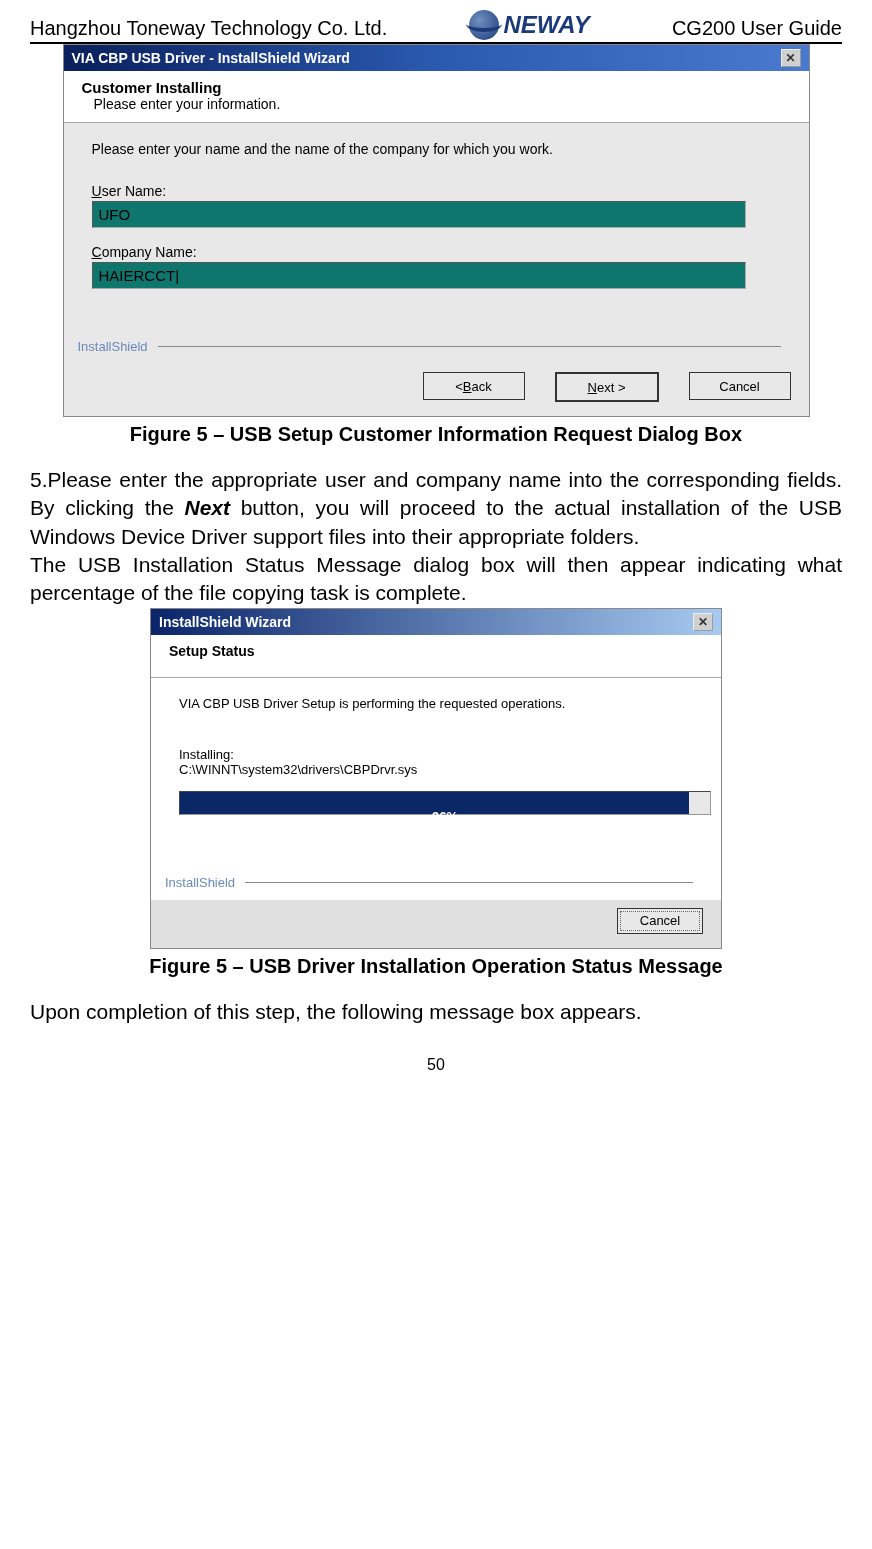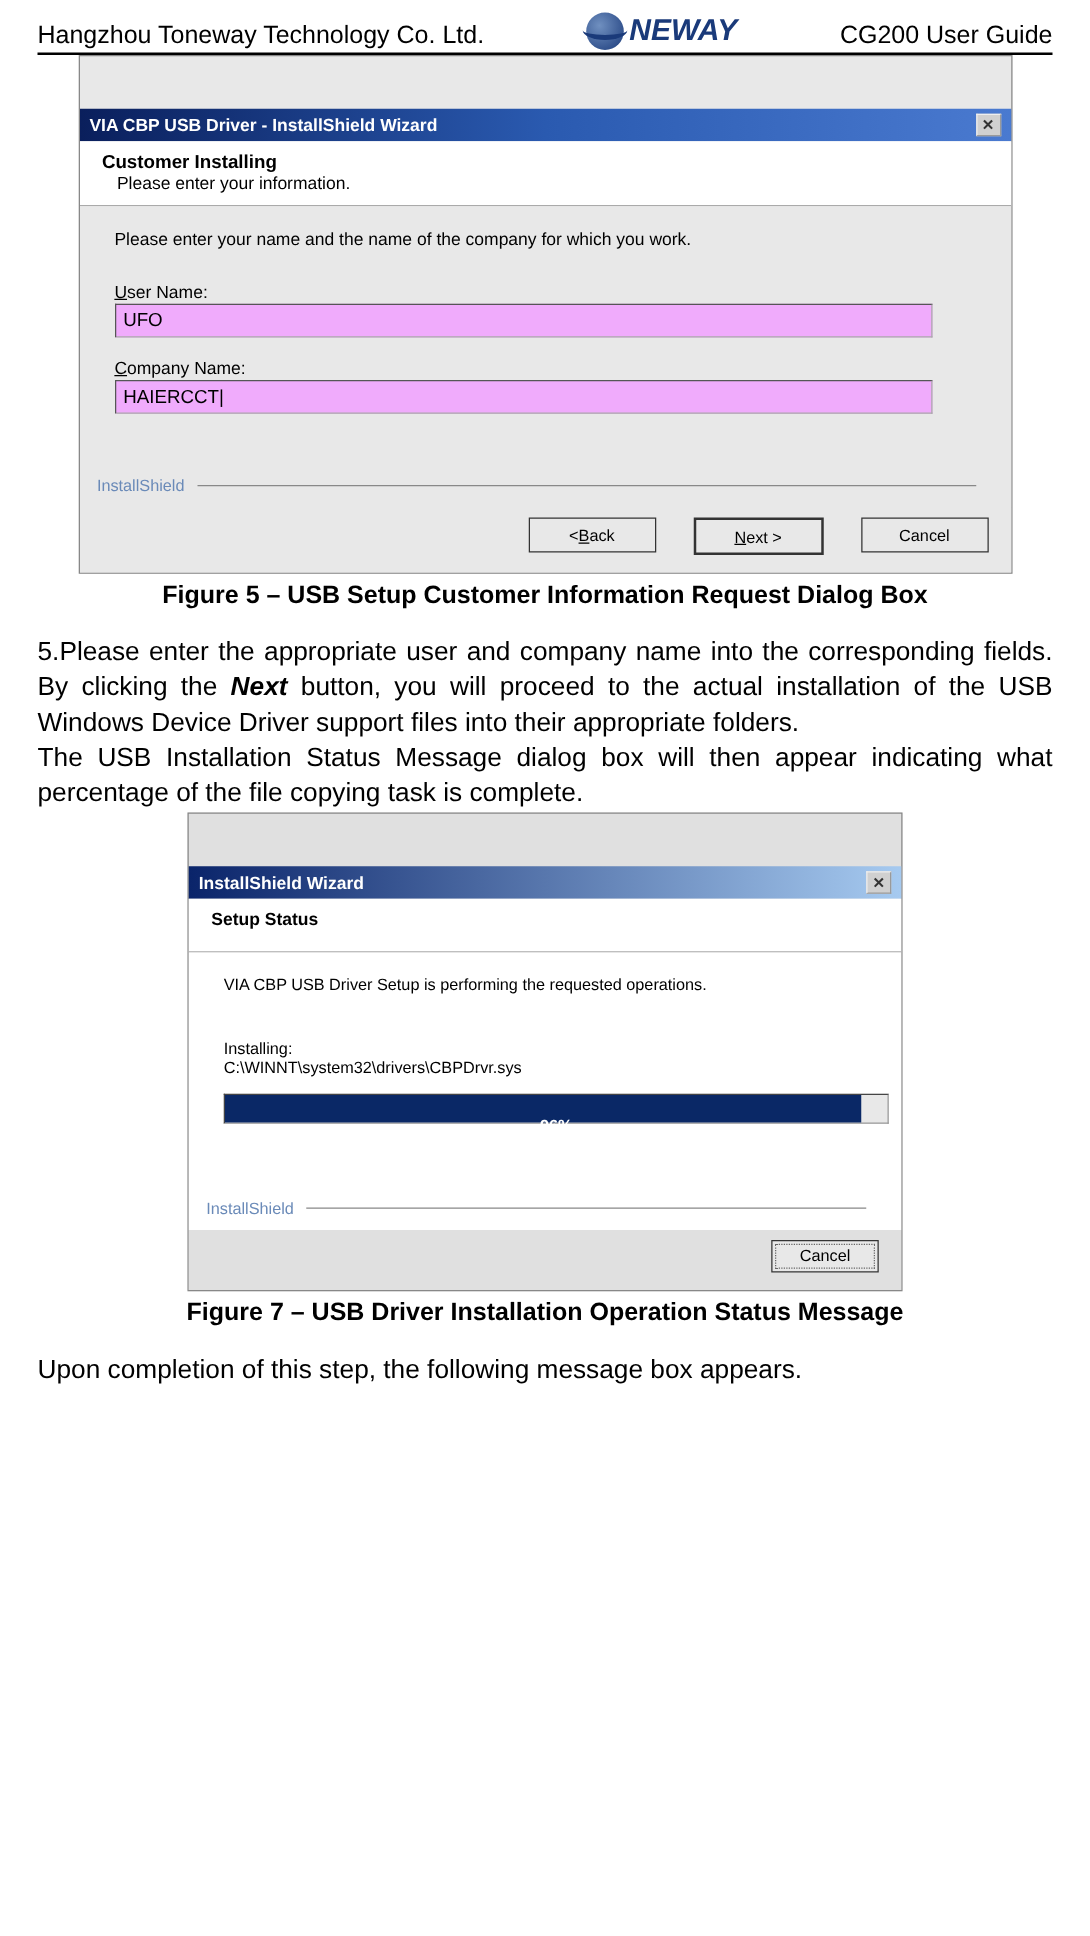--- a/index.html
+++ b/index.html
@@ -54,21 +54,20 @@
     }
     .titlebar {
       background: linear-gradient(to right, #0a1f5c, #2a5ab0, #4a7ad0);
       color: white;
       font-weight: bold;
       padding: 4px 8px;
       font-size: 14px;
       display: flex;
       justify-content: space-between;
       align-items: center;
-      margin-top: 42px;
     }
     .close-x {
       background: #d0d0d0;
       color: #333;
       width: 18px;
       height: 16px;
       display: flex;
       align-items: center;
       justify-content: center;
       font-size: 12px;
@@ -96,21 +95,21 @@
     .instruction {
       margin-bottom: 26px;
     }
     .label {
       margin-bottom: 2px;
     }
     .underline {
       text-decoration: underline;
     }
     .input-field {
-      background: #f0abfc;
+      background: #0f766e;
       border: 1px inset #aaa;
       padding: 4px 6px;
       font-size: 15px;
       margin-bottom: 16px;
       width: 640px;
     }
     .cursor-line::after {
       content: "|";
     }
     .install-shield-row {
@@ -324,17 +323,18 @@
       <div class="install-shield-row">
         <span class="install-shield-text">InstallShield</span>
         <span class="shield-line"></span>
       </div>
     </div>
     <div class="dialog2-footer">
       <div class="win-button2">Cancel</div>
     </div>
   </div>
 
-  <div class="figure-caption">Figure 7 – USB Driver Installation Operation Status Message</div>
+  <div class="figure-caption">Figure 5 – USB Driver Installation Operation Status Message</div>
 
   <div class="body-text" style="text-align:left;">Upon completion of this step, the following message box appears.</div>
 
+  <div class="page-number">50</div>
 </div>
 
 </body></html>

